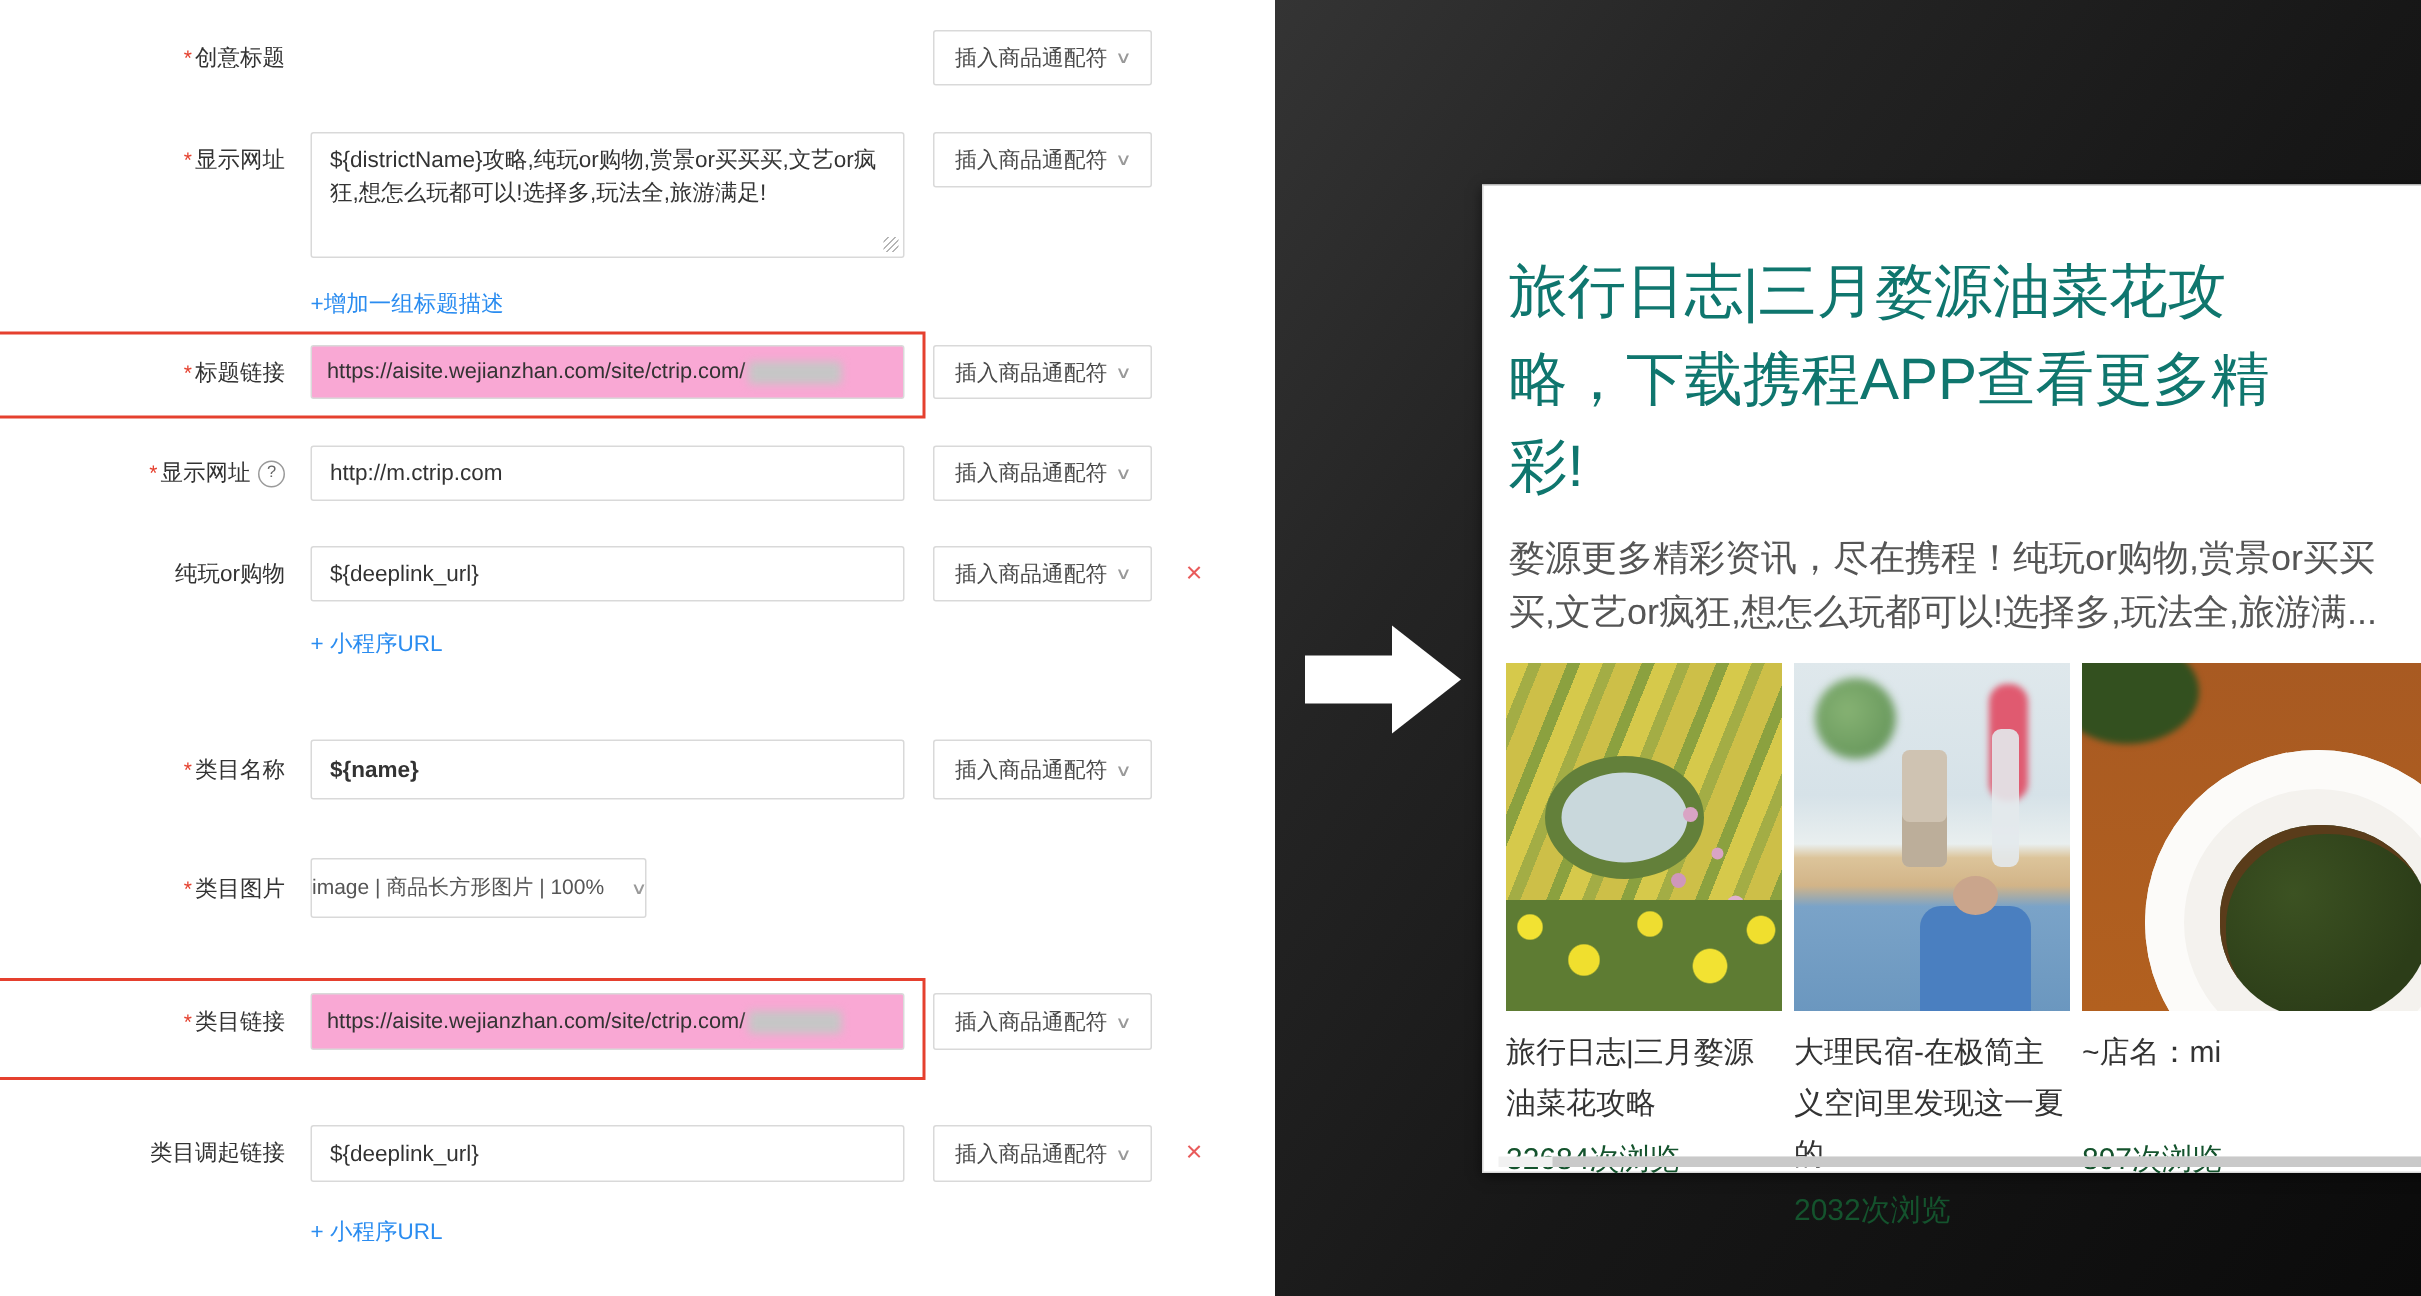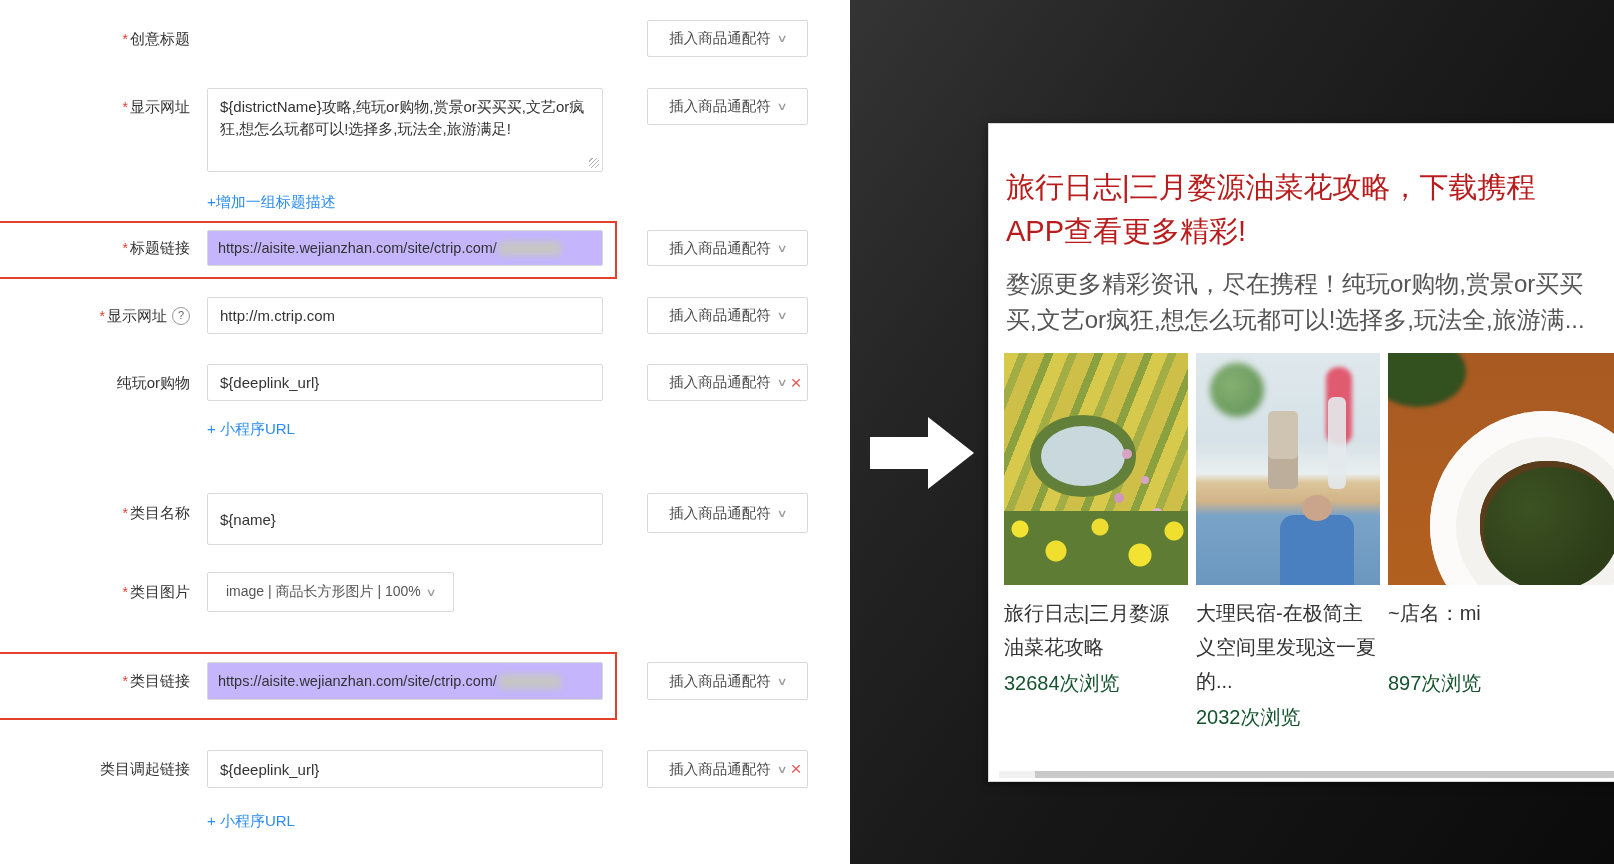--- a/index.html
+++ b/index.html
@@ -8,53 +8,53 @@
 
   
   .lp{position:absolute;left:0;top:0;width:850px;height:864px;background:#fff;}
   .r{position:absolute;left:0;width:850px;height:40px;}
   .lbl{position:absolute;left:0;width:190px;text-align:right;font-size:15px;color:#333;line-height:37px;white-space:nowrap;}
   .req{color:#e5402e;margin-right:2px;font-size:14px;}
   .inp{position:absolute;left:207px;width:396px;height:37px;box-sizing:border-box;border:1px solid #d9d9d9;
        border-radius:2px;padding:0 12px;font-size:15px;color:#333;background:#fff;outline:none;
        font-family:inherit;}
   .divinp{position:absolute;left:207px;width:396px;height:37px;box-sizing:border-box;border:1px solid #d9d9d9;
-       border-radius:2px;padding:0 10px;font-size:14.5px;color:#333;background:#c4b5fd;display:flex;align-items:center;
+       border-radius:2px;padding:0 10px;font-size:14.5px;color:#333;background:#f9a8d4;display:flex;align-items:center;
        white-space:nowrap;overflow:hidden;}
   .blurseg{display:inline-block;width:62px;height:15px;margin-left:2px;background:#c6c6c6;filter:blur(3px);
        border-radius:2px;flex:none;}
   .ta{position:absolute;left:207px;top:0;width:396px;height:84px;box-sizing:border-box;border:1px solid #d9d9d9;
       border-radius:2px;padding:7px 12px;font-size:15px;line-height:1.45;color:#333;resize:none;outline:none;
       font-family:inherit;}
   .rhandle{position:absolute;left:589px;top:70px;width:10px;height:10px;
       background:repeating-linear-gradient(135deg,transparent 0 2px,#b5b5b5 2px 3px);}
-  .dd{position:absolute;left:622px;top:0;width:161px;height:37px;box-sizing:border-box;border:1px solid #d9d9d9;
+  .dd{position:absolute;left:622px;top:0;width:146px;height:37px;box-sizing:border-box;border:1px solid #d9d9d9;
       border-radius:2px;background:#fff;font-size:14.5px;color:#4a4a4a;display:flex;align-items:center;
-      justify-content:center;gap:7px;cursor:pointer;padding:0;font-family:inherit;margin-left:25px;}
+      justify-content:center;gap:7px;cursor:pointer;padding:0;font-family:inherit;}
   .chev{font-size:11px;color:#999;transform:scaleX(1.4);}
-  .sel{position:absolute;left:207px;top:0;width:247px;height:40px;box-sizing:border-box;border:1px solid #d9d9d9;
+  .sel{position:absolute;left:207px;top:0;width:224px;height:40px;box-sizing:border-box;border:1px solid #d9d9d9;
       border-radius:2px;background:#fff;font-size:14px;color:#555;display:flex;align-items:center;
-      justify-content:space-between;padding:0 18px;cursor:pointer;}
+      justify-content:space-between;padding:0 0;cursor:pointer;}
   .link{position:absolute;left:207px;color:#2a8cf0;font-size:15px;text-decoration:none;cursor:pointer;white-space:nowrap;}
   .xbtn{position:absolute;left:786px;top:9px;width:20px;height:20px;border:none;background:none;color:#e95b5b;
       font-size:19px;line-height:20px;text-align:center;cursor:pointer;padding:0;font-family:inherit;}
   .help{display:inline-block;width:16px;height:16px;border:1px solid #9a9a9a;border-radius:50%;font-size:11px;
       line-height:15px;text-align:center;color:#666;margin-left:5px;vertical-align:2px;}
   .redbox{position:absolute;border:2px solid #e5402e;background:transparent;pointer-events:none;}
 
   
   .dp{position:absolute;left:850px;top:0;width:764px;height:864px;
       background:linear-gradient(125deg,#343434 0%,#242424 26%,#171717 55%,#0b0b0b 100%);}
   .arrow-shaft{position:absolute;left:20px;top:437px;width:60px;height:32px;background:#fff;}
   .arrow-head{position:absolute;left:78px;top:417px;width:0;height:0;
       border-top:36px solid transparent;border-bottom:36px solid transparent;border-left:46px solid #fff;}
 
   .card{position:absolute;left:138px;top:123px;width:650px;height:659px;background:#fff;
       border:1px solid #d8d8d8;box-shadow:0 2px 8px rgba(0,0,0,.55);box-sizing:border-box;}
-  .c-title{margin:42px 0 0 17px;width:552px;font-size:29px;line-height:1.5;color:#b91c1c;}
+  .c-title{margin:42px 0 0 17px;width:552px;font-size:39px;line-height:1.5;color:#0f766e;}
   .c-desc{margin:13px 0 0 17px;width:586px;font-size:24px;line-height:1.5;color:#555;}
   .items{display:flex;gap:8px;margin:15px 0 0 15px;}
   .item{flex:none;width:184px;}
   .item.wide{width:260px;}
   .ph{position:relative;width:100%;height:232px;overflow:hidden;background:#ddd;}
   .cap{margin-top:11px;font-size:20px;line-height:34px;color:#333;min-height:68px;}
   .views{margin-top:6px;font-size:20px;color:#14532d;}
   .sb-track{position:absolute;left:10px;right:0;bottom:3px;height:7px;background:#f1f1f1;}
   .sb-thumb{position:absolute;left:46px;right:0;bottom:3px;height:7px;background:#c9c9c9;}
 
@@ -146,21 +146,21 @@
           <span>插入商品通配符</span>
           <span class="chev">∨</span>
         </button>
       <button class="xbtn"><span>×</span></button>
     </div>
 
     <a class="link" style="top:420px">+ 小程序URL</a>
 
     <div class="r" style="top:493px">
       <div class="lbl" style="line-height:40px"><span class="req">*</span><span>类目名称</span></div>
-      <input class="inp" style="height: 52px;" value="${name}">
+      <input class="inp" style="height: 40px; font-weight: bold;" value="${name}">
       <button class="dd" style="height:40px">
           <span>插入商品通配符</span>
           <span class="chev">∨</span>
         </button>
     </div>
 
     <div class="r" style="top:572px">
       <div class="lbl" style="line-height:40px"><span class="req">*</span><span>类目图片</span></div>
       <div class="sel">
           <span>image | 商品长方形图片 | 100%</span>

